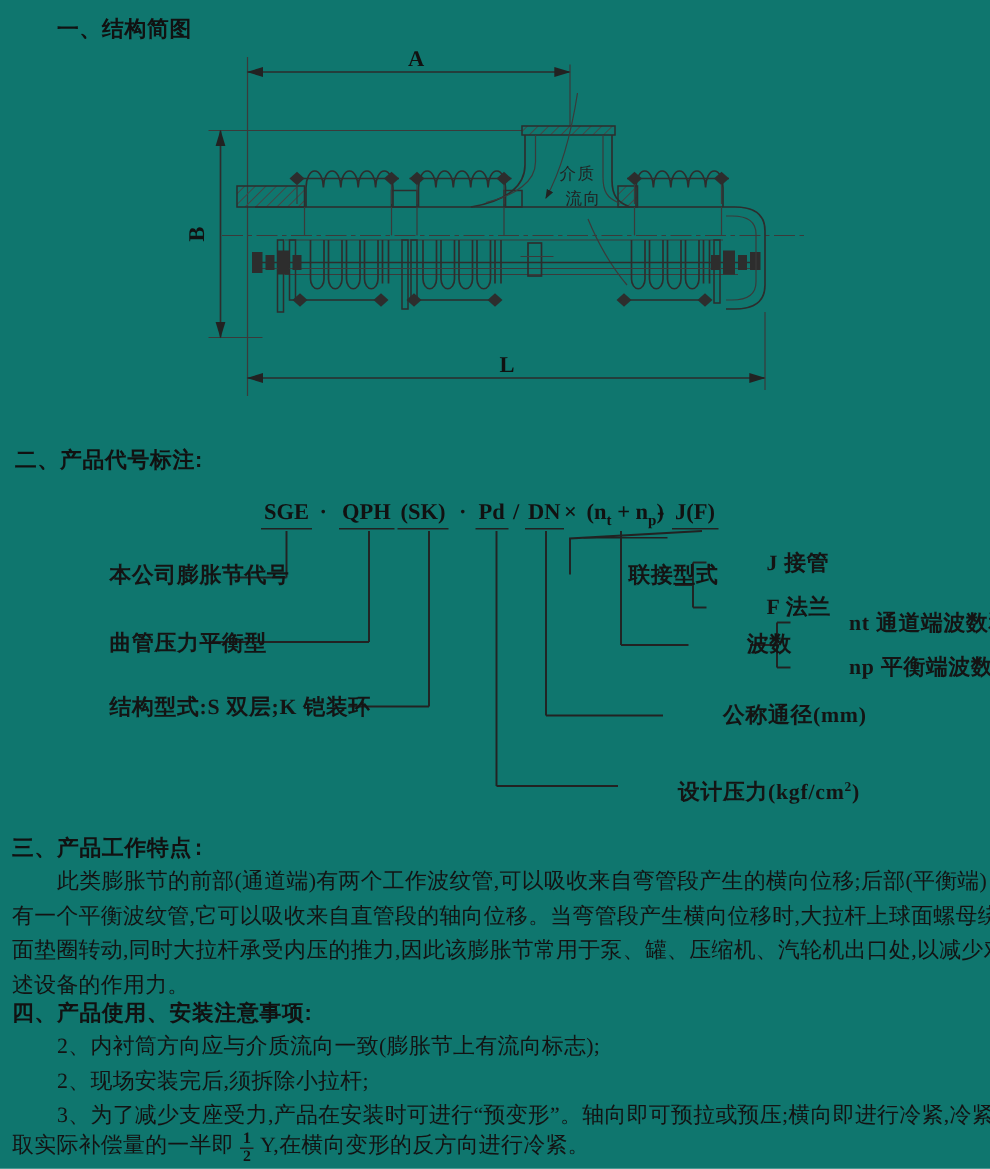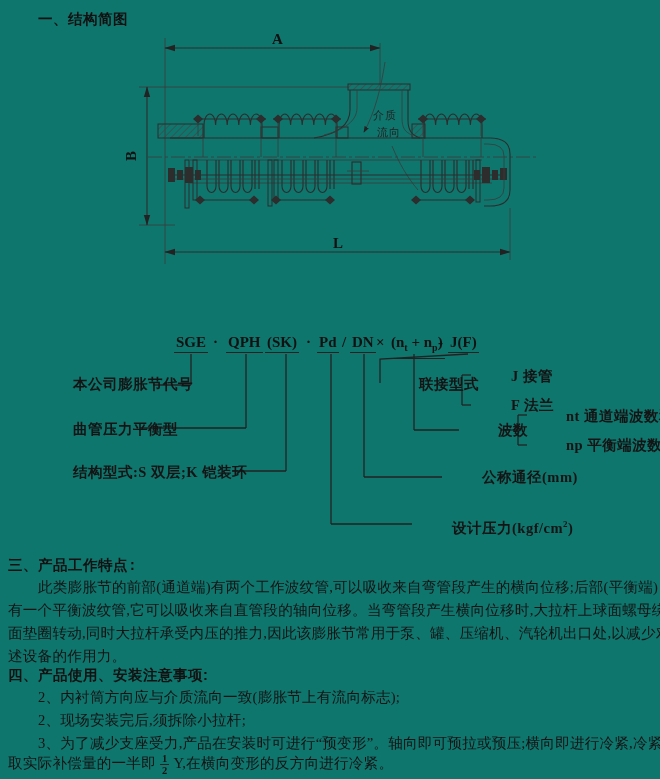--- a/index.html
+++ b/index.html
@@ -160,20 +160,21 @@
       <use href="#dia" class="fil" x="321" y="180"></use>
         <use href="#dia" class="fil" x="375" y="180"></use>
     </g>
 
     <g>
       <path class="ln" d="M394,118 H400 Q420,118 420,134 V170 Q420,186 400,186 H394"></path>
       <path class="thin" d="M394,124 H398 Q414,124 414,136 V168 Q414,180 398,180 H394"></path>
     </g>
   </svg>
 
+  <div class="hd" style="left:10px;top:297px;">二、产品代号标注:</div>
 
   <div id="codewrap">
 
     <div class="tok u" style="left:174px;">SGE</div>
     <div class="tok" style="left:213px;">·</div>
     <div class="tok u" style="left:226px;">QPH</div>
     <div class="tok u" style="left:265px;">(SK)</div>
     <div class="tok" style="left:306px;">·</div>
     <div class="tok u" style="left:317px;">Pd</div>
     <div class="tok" style="left:342px;">/</div>

